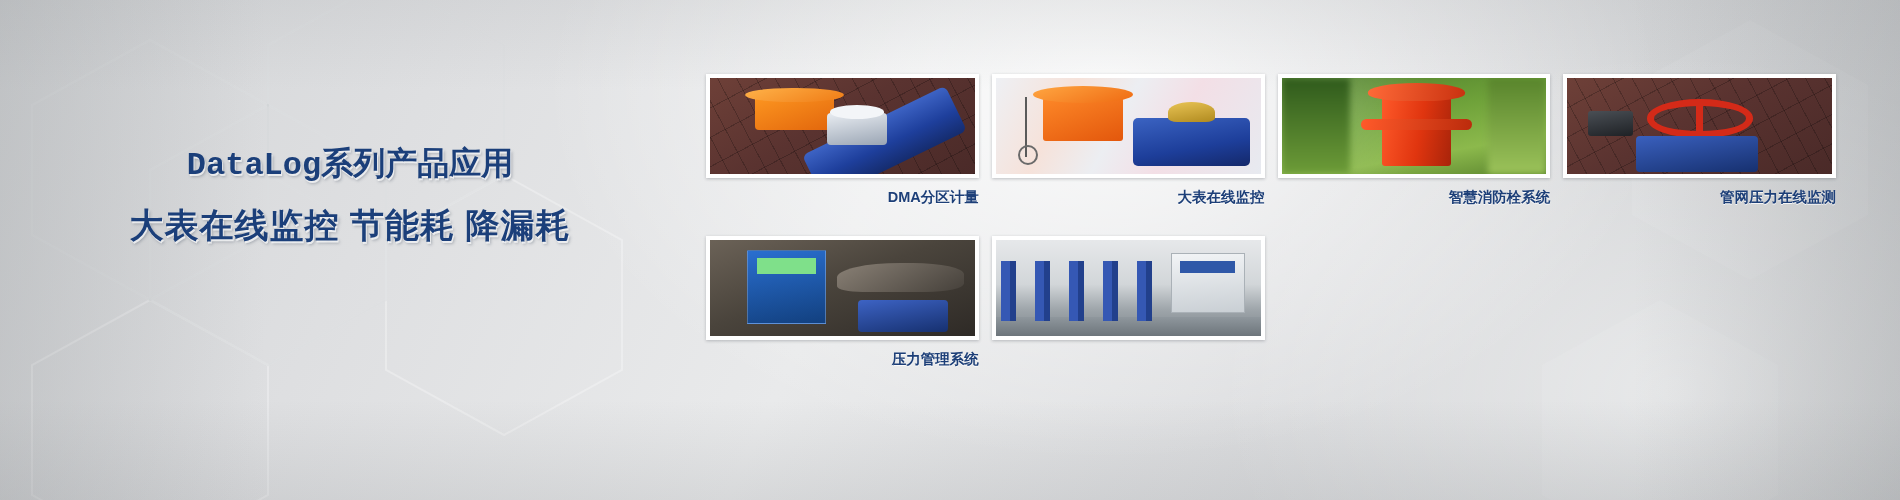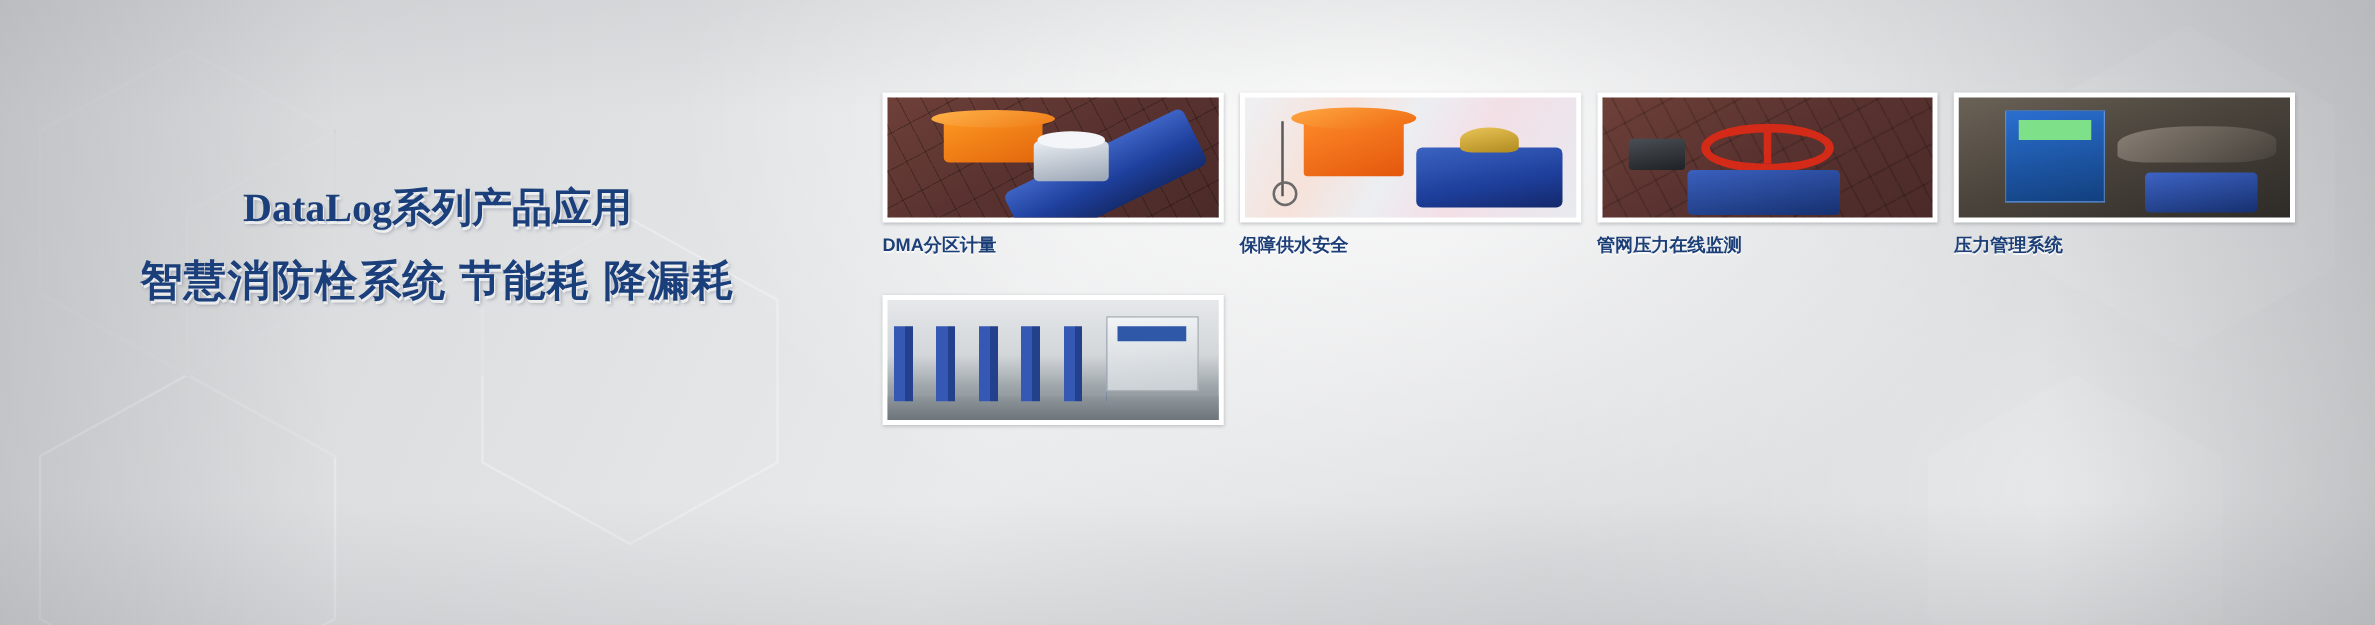--- a/index.html
+++ b/index.html
@@ -36,21 +36,21 @@
     left:0; top:146px; width:700px;
     text-align:center;
     color:#1b3f7a;
     font-weight:700;
     letter-spacing:.5px;
     text-shadow: 1px 2px 0 rgba(255,255,255,.72), 2px 3px 3px rgba(90,100,115,.40);
   }
   .headline .l1 {
     font-size:32px;
     line-height:40px;
-    font-family:Liberation Serif, serif;
+    font-family:Liberation Mono, monospace;
     letter-spacing:0px;
     white-space:nowrap;
   }
   .headline .l2 {
     font-size:34px;
     line-height:44px;
     margin-top:17px;
     white-space:nowrap;
     letter-spacing:1px;
   }
@@ -75,21 +75,21 @@
     padding:4px;
     box-shadow:0 1px 3px rgba(60,65,75,.30);
   }
   .photo {
     position:relative;
     width:100%; height:100%;
     overflow:hidden;
   }
   .caption {
     margin-top:10px;
-    text-align:left;
+    text-align:right;
     font-size:14.5px;
     line-height:18px;
     color:#1d3f78;
     font-weight:600;
     text-shadow:0 1px 0 rgba(255,255,255,.8);
     white-space:nowrap;
   }
 
   
   .ph-brick {
@@ -381,21 +381,21 @@
         <polygon points="1750,20 1868,85 1868,215 1750,280 1632,215 1632,85"></polygon>
         <polygon points="1660,300 1778,365 1778,495 1660,560 1542,495 1542,365"></polygon>
       </g>
     </svg>
   </div>
 
   <div class="vignette"></div>
 
   <div class="headline">
     <div class="l1">DataLog系列产品应用</div>
-    <div class="l2">智慧消防栓系统 节能耗 降漏耗</div>
+    <div class="l2">大表在线监控 节能耗 降漏耗</div>
   </div>
 
   <div class="grid">
 
     <div class="card">
       <div class="thumb">
         <div class="photo ph-brick">
           <div class="o-cap"></div>
           <div class="s-pipe"></div>
           <div class="s-meter"></div>
@@ -406,23 +406,33 @@
 
 
     <div class="card">
       <div class="thumb">
         <div class="photo ph-studio">
           <div class="antenna"></div>
           <div class="or-cap"></div>
           <div class="valve"></div>
         </div>
       </div>
-      <div class="caption">保障供水安全</div>
-    </div>
-
+      <div class="caption">大表在线监控</div>
+    </div>
+
+    <div class="card">
+      <div class="thumb">
+        <div class="photo ph-grass">
+          <div class="blurL"></div>
+          <div class="blurR"></div>
+          <div class="hyd"></div>
+        </div>
+      </div>
+      <div class="caption">智慧消防栓系统</div>
+    </div>
 
 
     <div class="card">
       <div class="thumb">
         <div class="photo ph-brick">
           <div class="blkdev"></div>
           <div class="rwheel"></div>
           <div class="vbody"></div>
         </div>
       </div>

